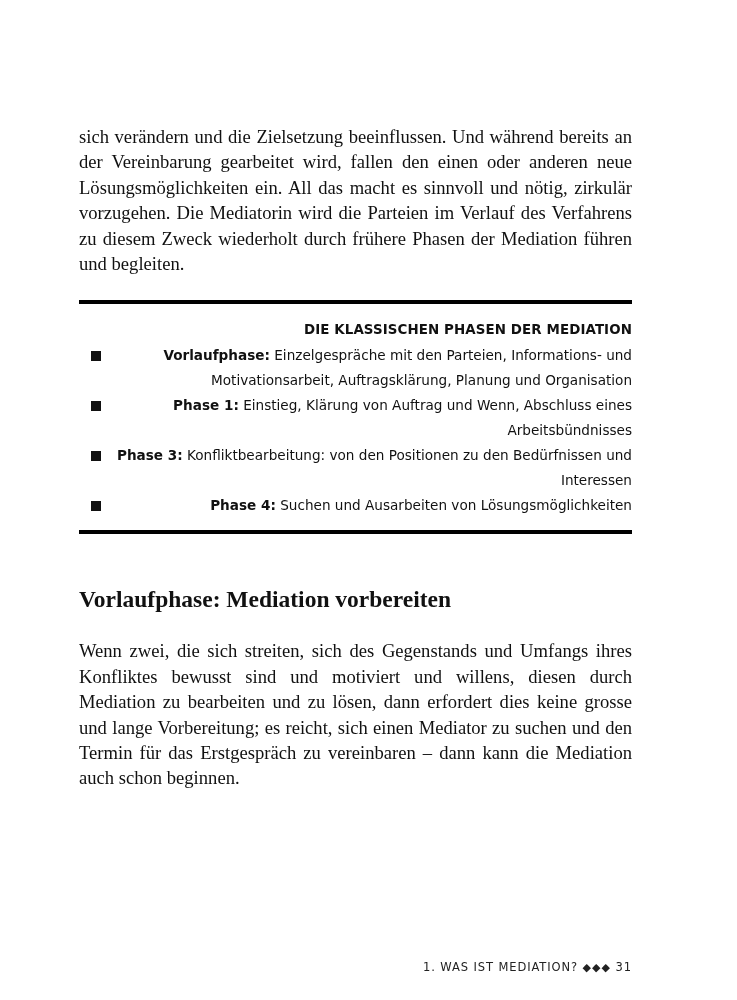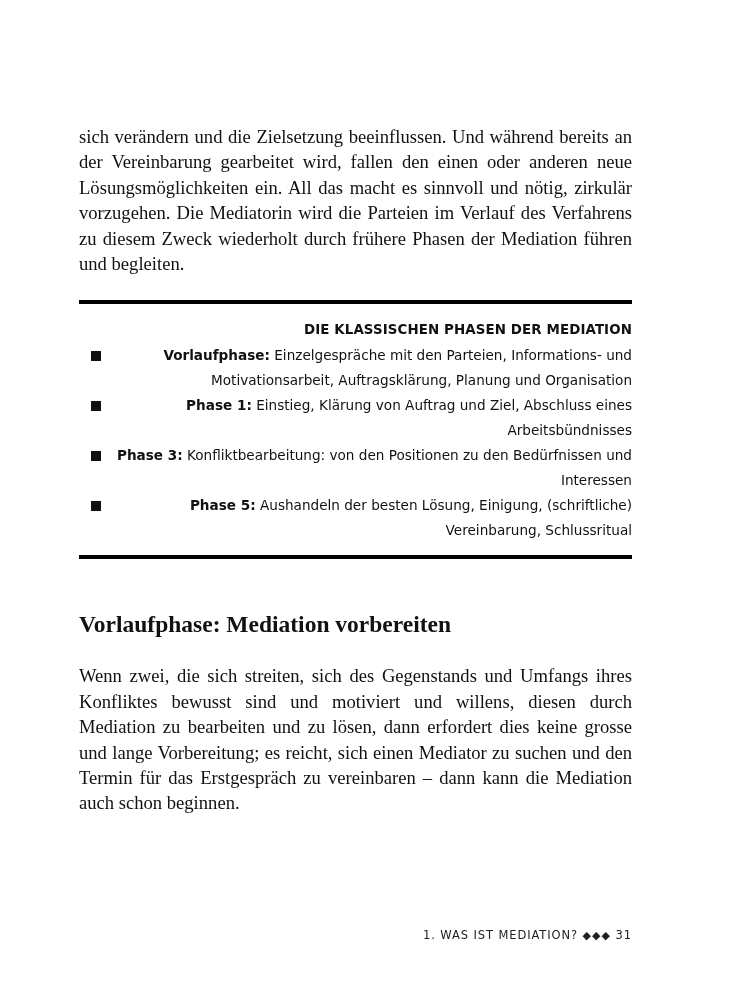--- a/index.html
+++ b/index.html
@@ -11,38 +11,38 @@
     .para.last-left { text-align-last: left; }
     .rule { height: 4px; background: #000; width: 553px; }
     .box { margin-top: 24px; }
     .box-inner { padding: 16px 0 12px 12px; text-align: right; }
     .box-title { font-size: 13.4px; font-weight: bold; letter-spacing: 0.1px; line-height: 20px; margin: 0 0 3px 0; }
     ul.phases { list-style: none; margin: 0; padding: 0; }
     ul.phases li { position: relative; padding-left: 22px; font-size: 13.6px; line-height: 25px; }
     ul.phases li .bullet { position: absolute; left: 0; top: 8px; width: 10px; height: 10px; background: #111; }
     ul.phases li b { font-weight: bold; }
     .h2 { font-size: 23.5px; font-weight: bold; margin: 50px 0 24px 0; line-height: 30px; }
-    .footer { position: absolute; right: 105px; top: 928px; font-size: 11.5px; letter-spacing: 0.9px; color: #222; }
+    .footer { position: absolute; right: 105px; top: 960px; font-size: 11.5px; letter-spacing: 0.9px; color: #222; }
     .footer .diamonds { letter-spacing: 1px; font-size: 11px; }
   </style>
 </head>
 <body>
 
 <div class="page">
   <p class="para serif last-left">sich verändern und die Zielsetzung beeinflussen. Und während bereits an der Vereinbarung gearbeitet wird, fallen den einen oder anderen neue Lösungsmöglichkeiten ein. All das macht es sinnvoll und nötig, zirkulär vorzugehen. Die Mediatorin wird die Parteien im Verlauf des Verfahrens zu diesem Zweck wiederholt durch frühere Phasen der Mediation führen und begleiten.</p>
 
   <div class="box">
     <div class="rule"></div>
     <div class="box-inner sans">
       <div class="box-title">DIE KLASSISCHEN PHASEN DER MEDIATION</div>
       <ul class="phases">
         <li><span class="bullet"></span><b>Vorlaufphase:</b> <span>Einzelgespräche mit den Parteien, Informations- und Motivationsarbeit, Auftragsklärung, Planung und Organisation</span></li>
-        <li><span class="bullet"></span><b>Phase 1:</b> <span>Einstieg, Klärung von Auftrag und Ziel, Abschluss eines Arbeitsbündnisses</span></li>
+        <li><span class="bullet"></span><b>Phase 1:</b> <span>Einstieg, Klärung von Auftrag und Wenn, Abschluss eines Arbeitsbündnisses</span></li>
         <li><span class="bullet"></span><b>Phase 3:</b> <span>Konfliktbearbeitung: von den Positionen zu den Bedürfnissen und Interessen</span></li>
-        <li><span class="bullet"></span><b>Phase 5:</b> <span>Aushandeln der besten Lösung, Einigung, (schriftliche) Vereinbarung, Schlussritual</span></li>
+        <li><span class="bullet"></span><b>Phase 4:</b> <span>Suchen und Ausarbeiten von Lösungsmöglichkeiten</span></li>
       </ul>
     </div>
     <div class="rule"></div>
   </div>
 
   <h2 class="h2 serif">Vorlaufphase: Mediation vorbereiten</h2>
   <p class="para serif last-left">Wenn zwei, die sich streiten, sich des Gegenstands und Umfangs ihres Konfliktes bewusst sind und motiviert und willens, diesen durch Mediation zu bearbeiten und zu lösen, dann erfordert dies keine grosse und lange Vorbereitung; es reicht, sich einen Mediator zu suchen und den Termin für das Erstgespräch zu vereinbaren – dann kann die Me­diation auch schon beginnen.</p>
 </div>
 
 <div class="footer sans">

